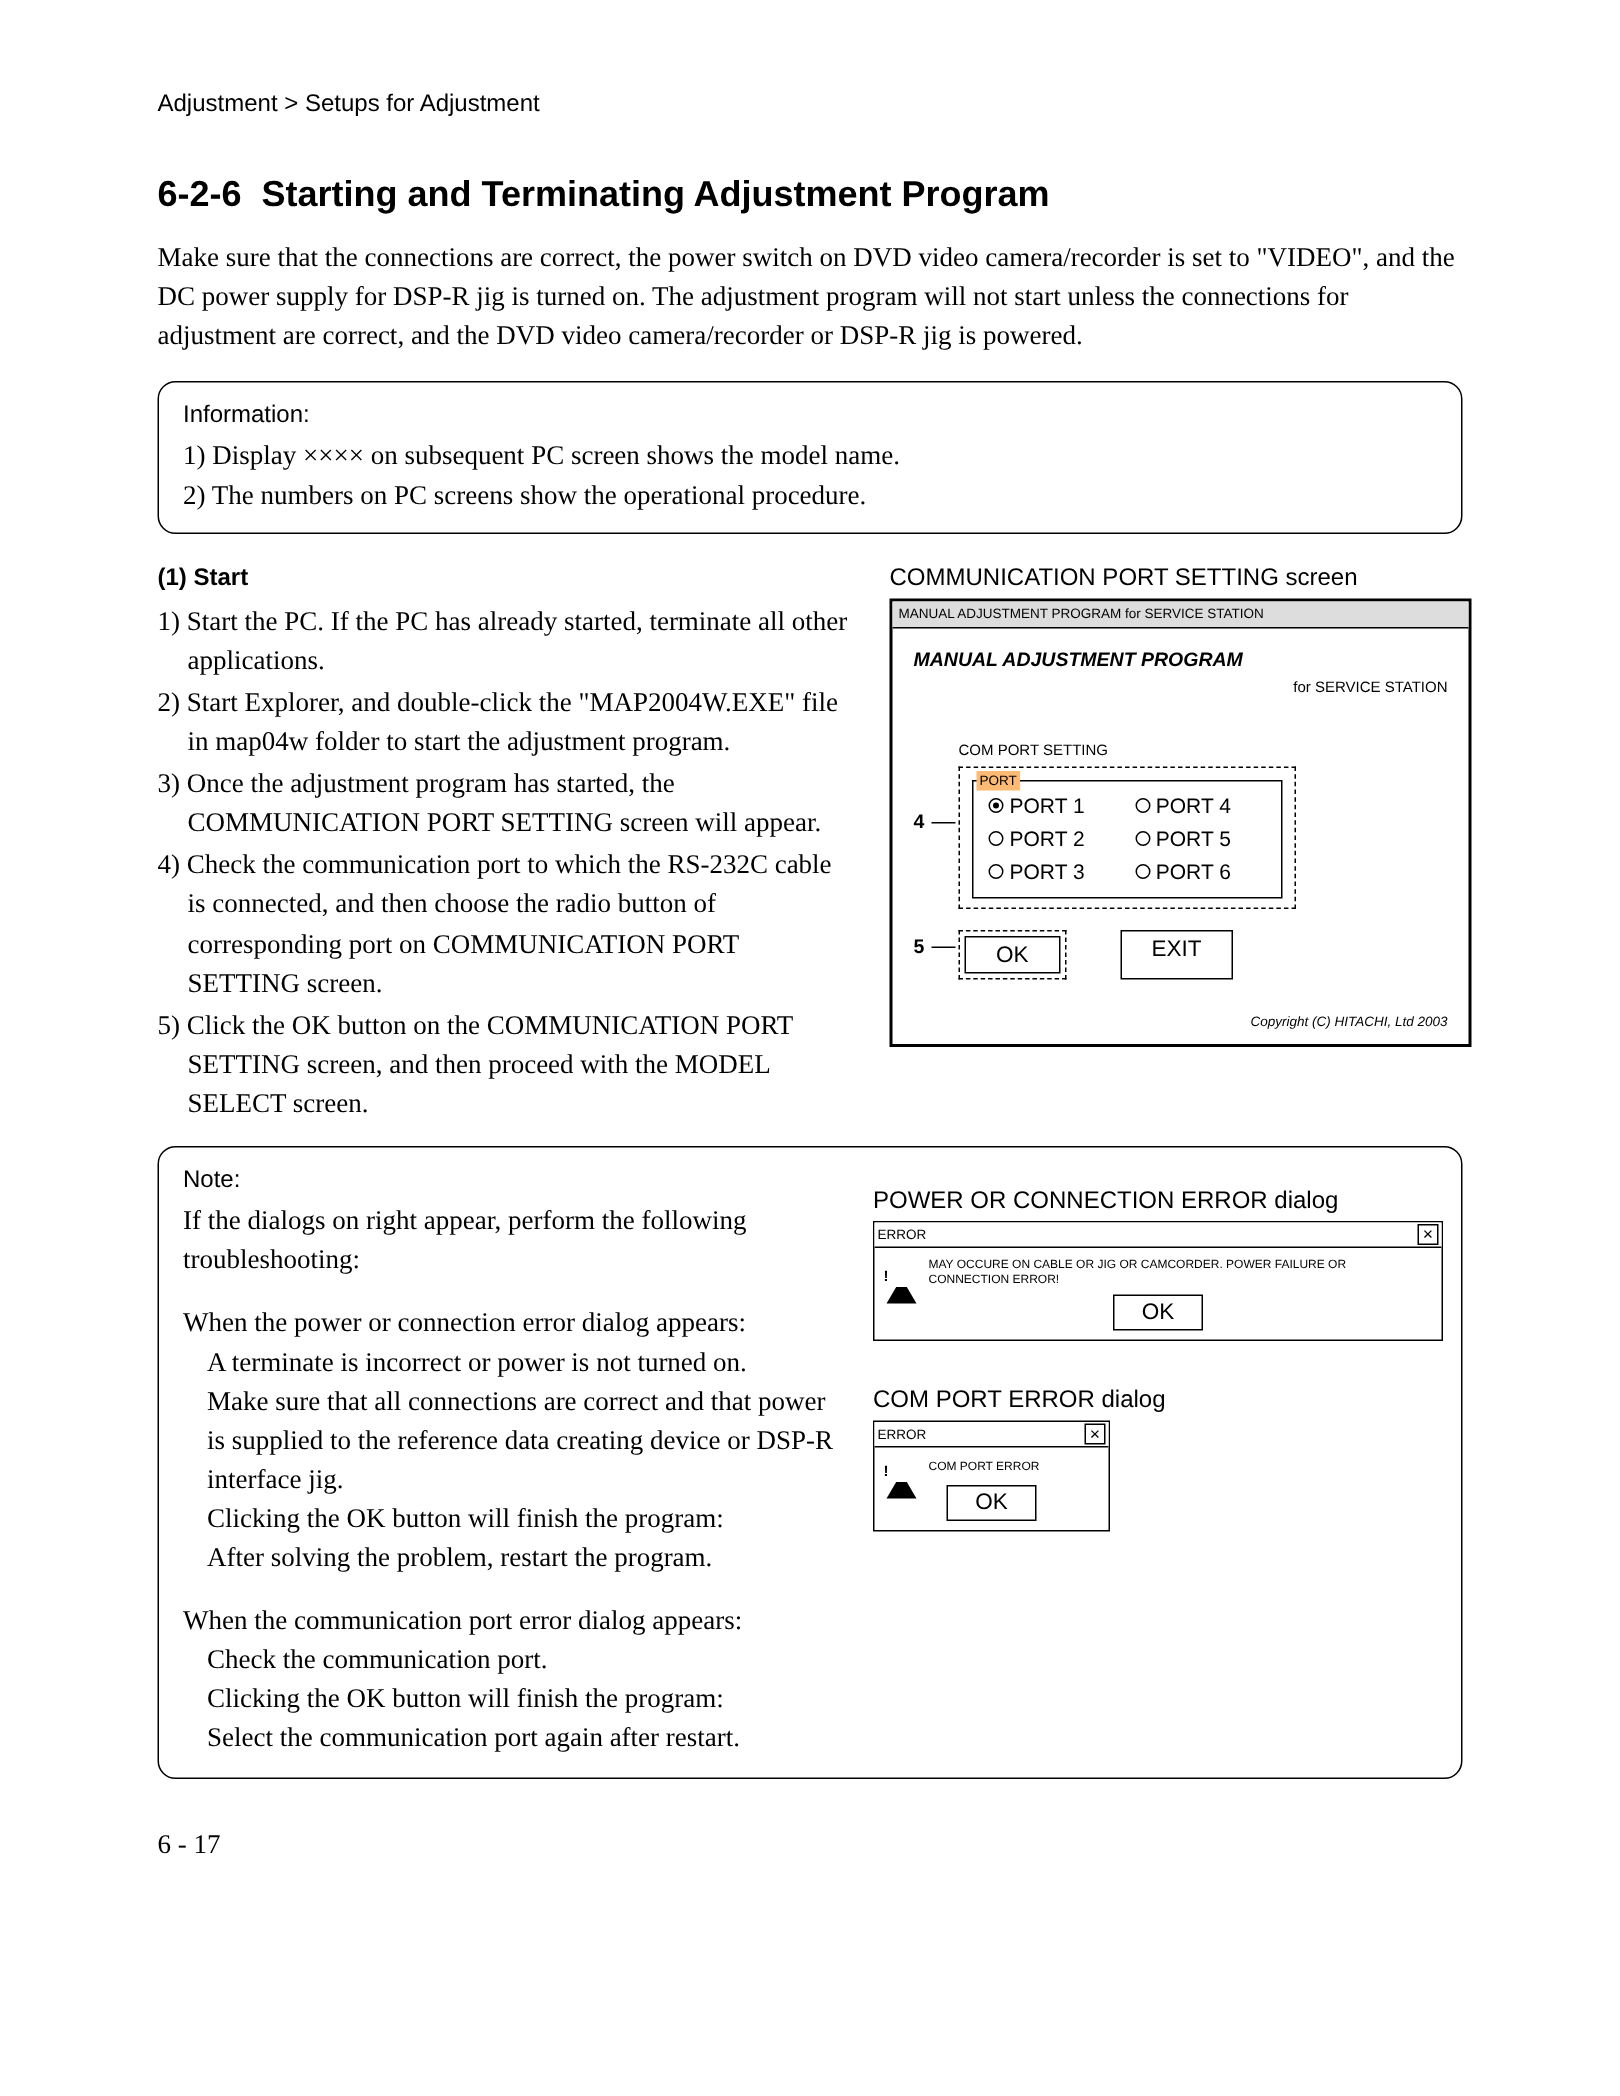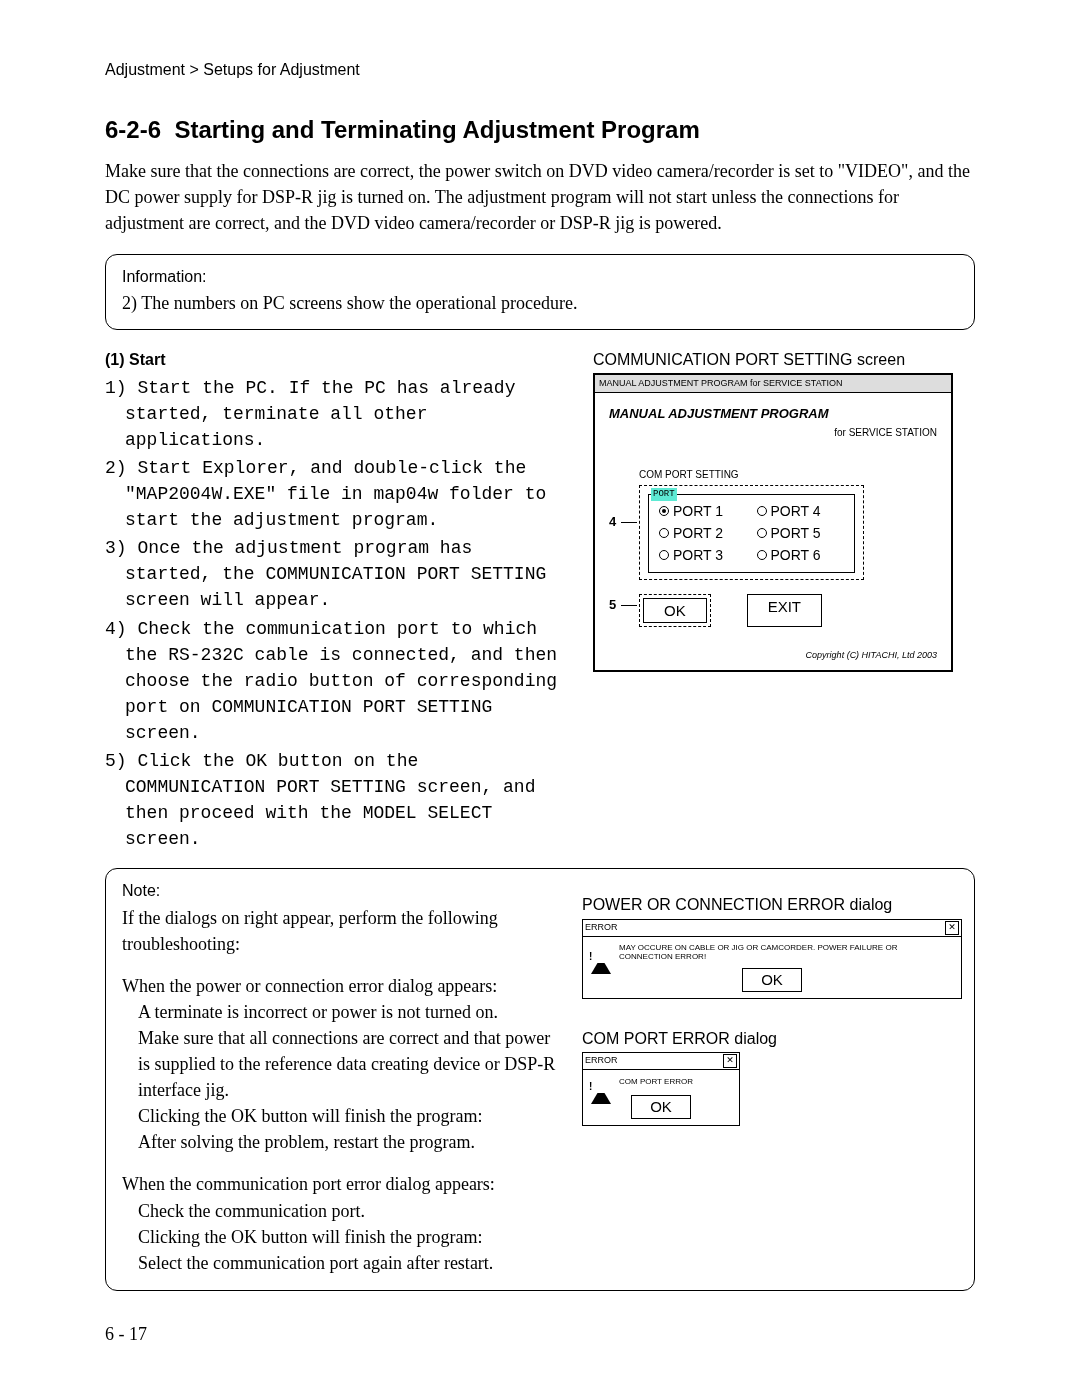--- a/index.html
+++ b/index.html
@@ -49,21 +49,21 @@
   }
   .left-col { flex: 0 0 460px; }
   .right-col { flex: 1; }
   .sub-heading {
     font-family: Arial, Helvetica, sans-serif;
     font-size: 16px;
     font-weight: bold;
     margin: 0 0 4px 0;
   }
   .step-list {
-    font-family: Liberation Mono, monospace;
+    font-family: Liberation Serif, serif;
   }
   .step { margin-bottom: 2px; text-indent: -20px; padding-left: 20px; }
   .note-box {
     border: 1px solid #000;
     border-radius: 12px;
     padding: 10px 16px 14px 16px;
     margin-top: 14px;
     font-family: "Century Schoolbook", "Times New Roman", serif;
     display: flex;
     gap: 20px;
@@ -78,21 +78,21 @@
   .fig-caption {
     font-family: Arial, Helvetica, sans-serif;
     font-size: 16px;
     margin-bottom: 2px;
   }
   
   .comm-window {
     border: 2px solid #000;
     font-family: Arial, Helvetica, sans-serif;
     font-size: 10px;
-    width: 360px;
+    width: 388px;
     box-sizing: border-box;
   }
   .comm-title {
     background: #ddd;
     border-bottom: 1px solid #000;
     padding: 2px 4px;
     font-size: 9px;
   }
   .comm-body { padding: 12px 14px 8px 14px; }
   .map-title {
@@ -127,22 +127,21 @@
     padding: 6px 10px;
     position: relative;
   }
   .port-inner legend {
     font-size: 9px;
     padding: 0 2px;
     margin-left: -4px;
     position: absolute;
     top: -7px;
     left: 6px;
-    background: #5eead4;
-    font-family: Liberation Mono, monospace;
+    background: #fdba74;
   }
   .port-grid {
     display: grid;
     grid-template-columns: 1fr 1fr;
     gap: 2px 10px;
     font-size: 14px;
   }
   .radio-row { display: flex; align-items: center; gap: 4px; }
   .radio-dot {
     width: 8px; height: 8px; border: 1px solid #000; border-radius: 50%;
@@ -278,20 +277,21 @@
 
   <h2 class="section-title">
     <span>6-2-6</span>&nbsp;
     <span>Starting and Terminating Adjustment Program</span>
   </h2>
 
   <p class="intro">Make sure that the connections are correct, the power switch on DVD video camera/recorder is set to "VIDEO", and the DC power supply for DSP-R jig is turned on. The adjustment program will not start unless the connections for adjustment are correct, and the DVD video camera/recorder or DSP-R jig is powered.</p>
 
   <div class="info-box">
     <div class="info-label">Information:</div>
+    <div>1) Display ×××× on subsequent PC screen shows the model name.</div>
     <div>2) The numbers on PC screens show the operational procedure.</div>
   </div>
 
   <div class="cols">
     <div class="left-col">
       <div class="sub-heading">(1)  Start</div>
       <div class="step-list">
         <div class="step">1) Start the PC. If the PC has already started, terminate all other applications.</div>
         <div class="step">2) Start Explorer, and double-click the "MAP2004W.EXE" file in map04w folder to start the adjustment program.</div>
         <div class="step">3) Once the adjustment program has started, the COMMUNICATION PORT SETTING screen will appear.</div>

